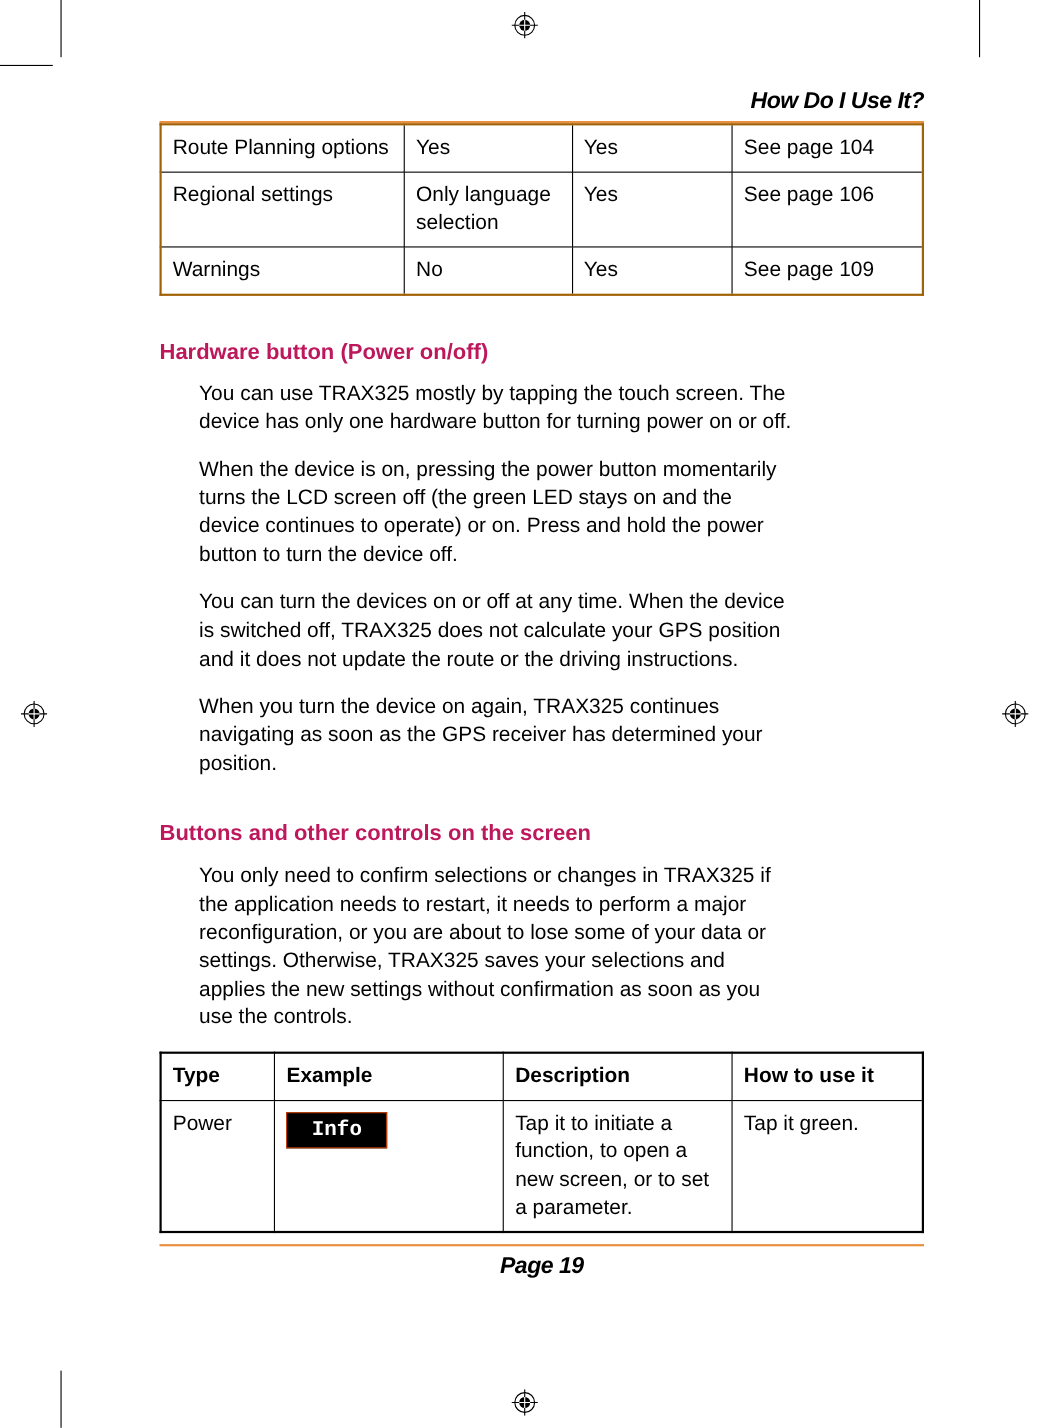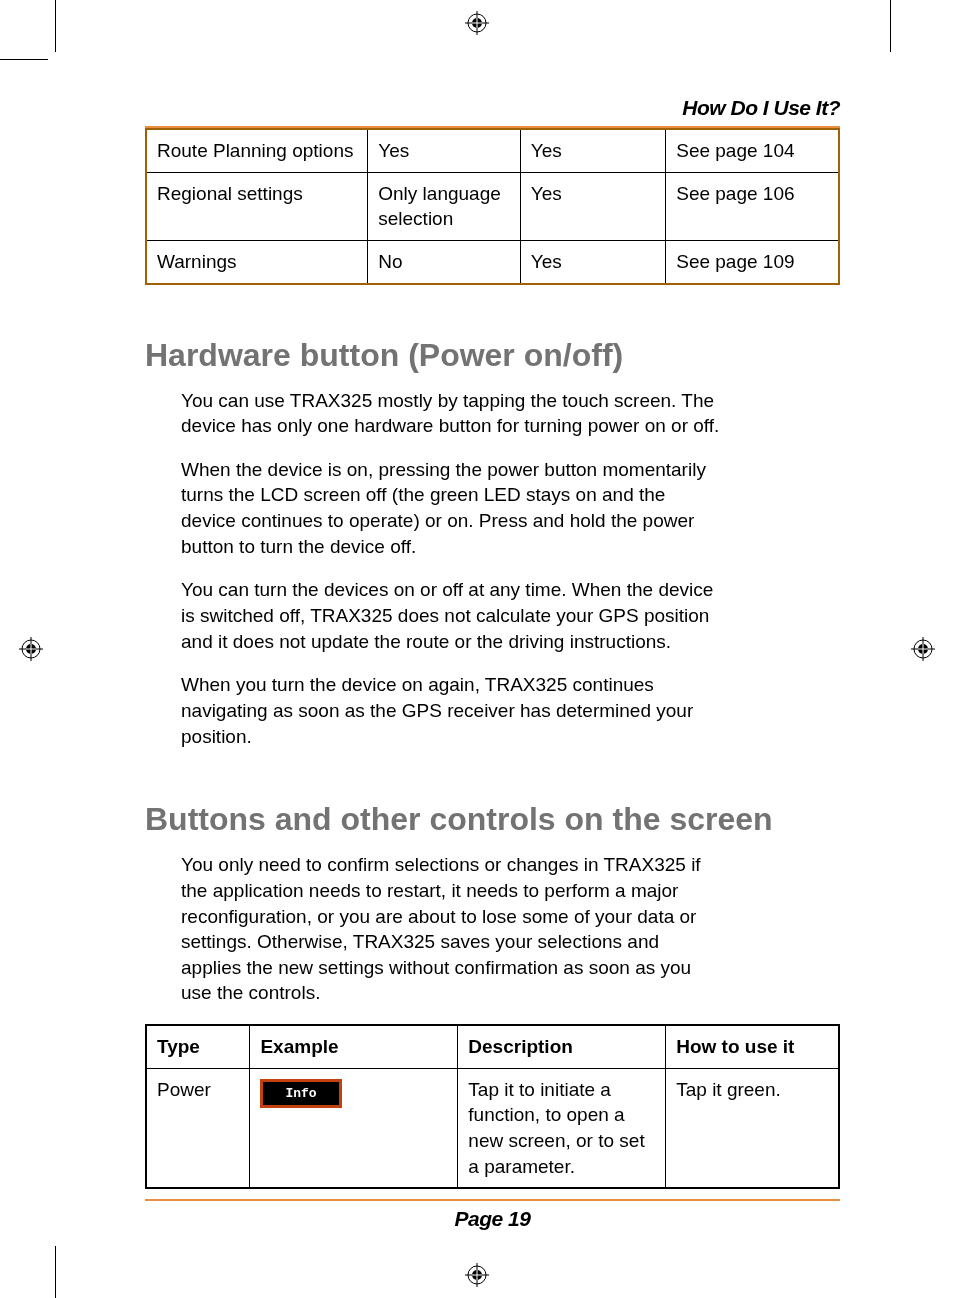--- a/index.html
+++ b/index.html
@@ -66,21 +66,21 @@
     .reg-right {
       top: 637px;
       right: 19px;
     }
     .reg-bottom {
       bottom: 11px;
       left: 465px;
     }
     .page-content {
       position: absolute;
-      top: 96px;
+      top: 80px;
       left: 145px;
       width: 695px;
     }
     .header-title {
       text-align: right;
       font-family: Arial, sans-serif;
       font-weight: bold;
       font-style: italic;
       font-size: 21px;
       font-stretch: condensed;
@@ -100,24 +100,24 @@
       padding: 8px 10px;
       font-size: 19px;
       vertical-align: top;
       line-height: 1.35;
     }
     .table1 .col1 { width: 32%; }
     .table1 .col2 { width: 22%; }
     .table1 .col3 { width: 21%; }
     .table1 .col4 { width: 25%; }
     .heading-orange {
-      color: #737373;
-      font-size: 32px;
-      font-weight: bold;
-      margin-top: 52px;
+      color: #be185d;
+      font-size: 20px;
+      font-weight: bold;
+      margin-top: 40px;
       margin-bottom: 14px;
     }
     .body-text {
       font-size: 19px;
       line-height: 1.35;
       margin-bottom: 18px;
       color: #000;
       padding-right: 120px;
       margin-left: 36px;
     }
@@ -142,22 +142,22 @@
     .table2 .tcol2 { width: 30%; }
     .table2 .tcol3 { width: 30%; }
     .table2 .tcol4 { width: 25%; }
     .info-btn {
       display: inline-block;
       background: #000;
       color: #fff;
       padding: 3px 22px;
       font-family: 'Courier New', monospace;
       font-weight: bold;
-      font-size: 13px;
-      border: 3px solid #c2410c;
+      font-size: 19px;
+      border: 1px solid #c2410c;
       margin: 2px 0;
     }
     .example-cell {
       text-align: center;
     }
     .footer-rule {
       border-top: 2px solid #e89040;
       margin-top: 10px;
       padding-top: 6px;
       text-align: center;

